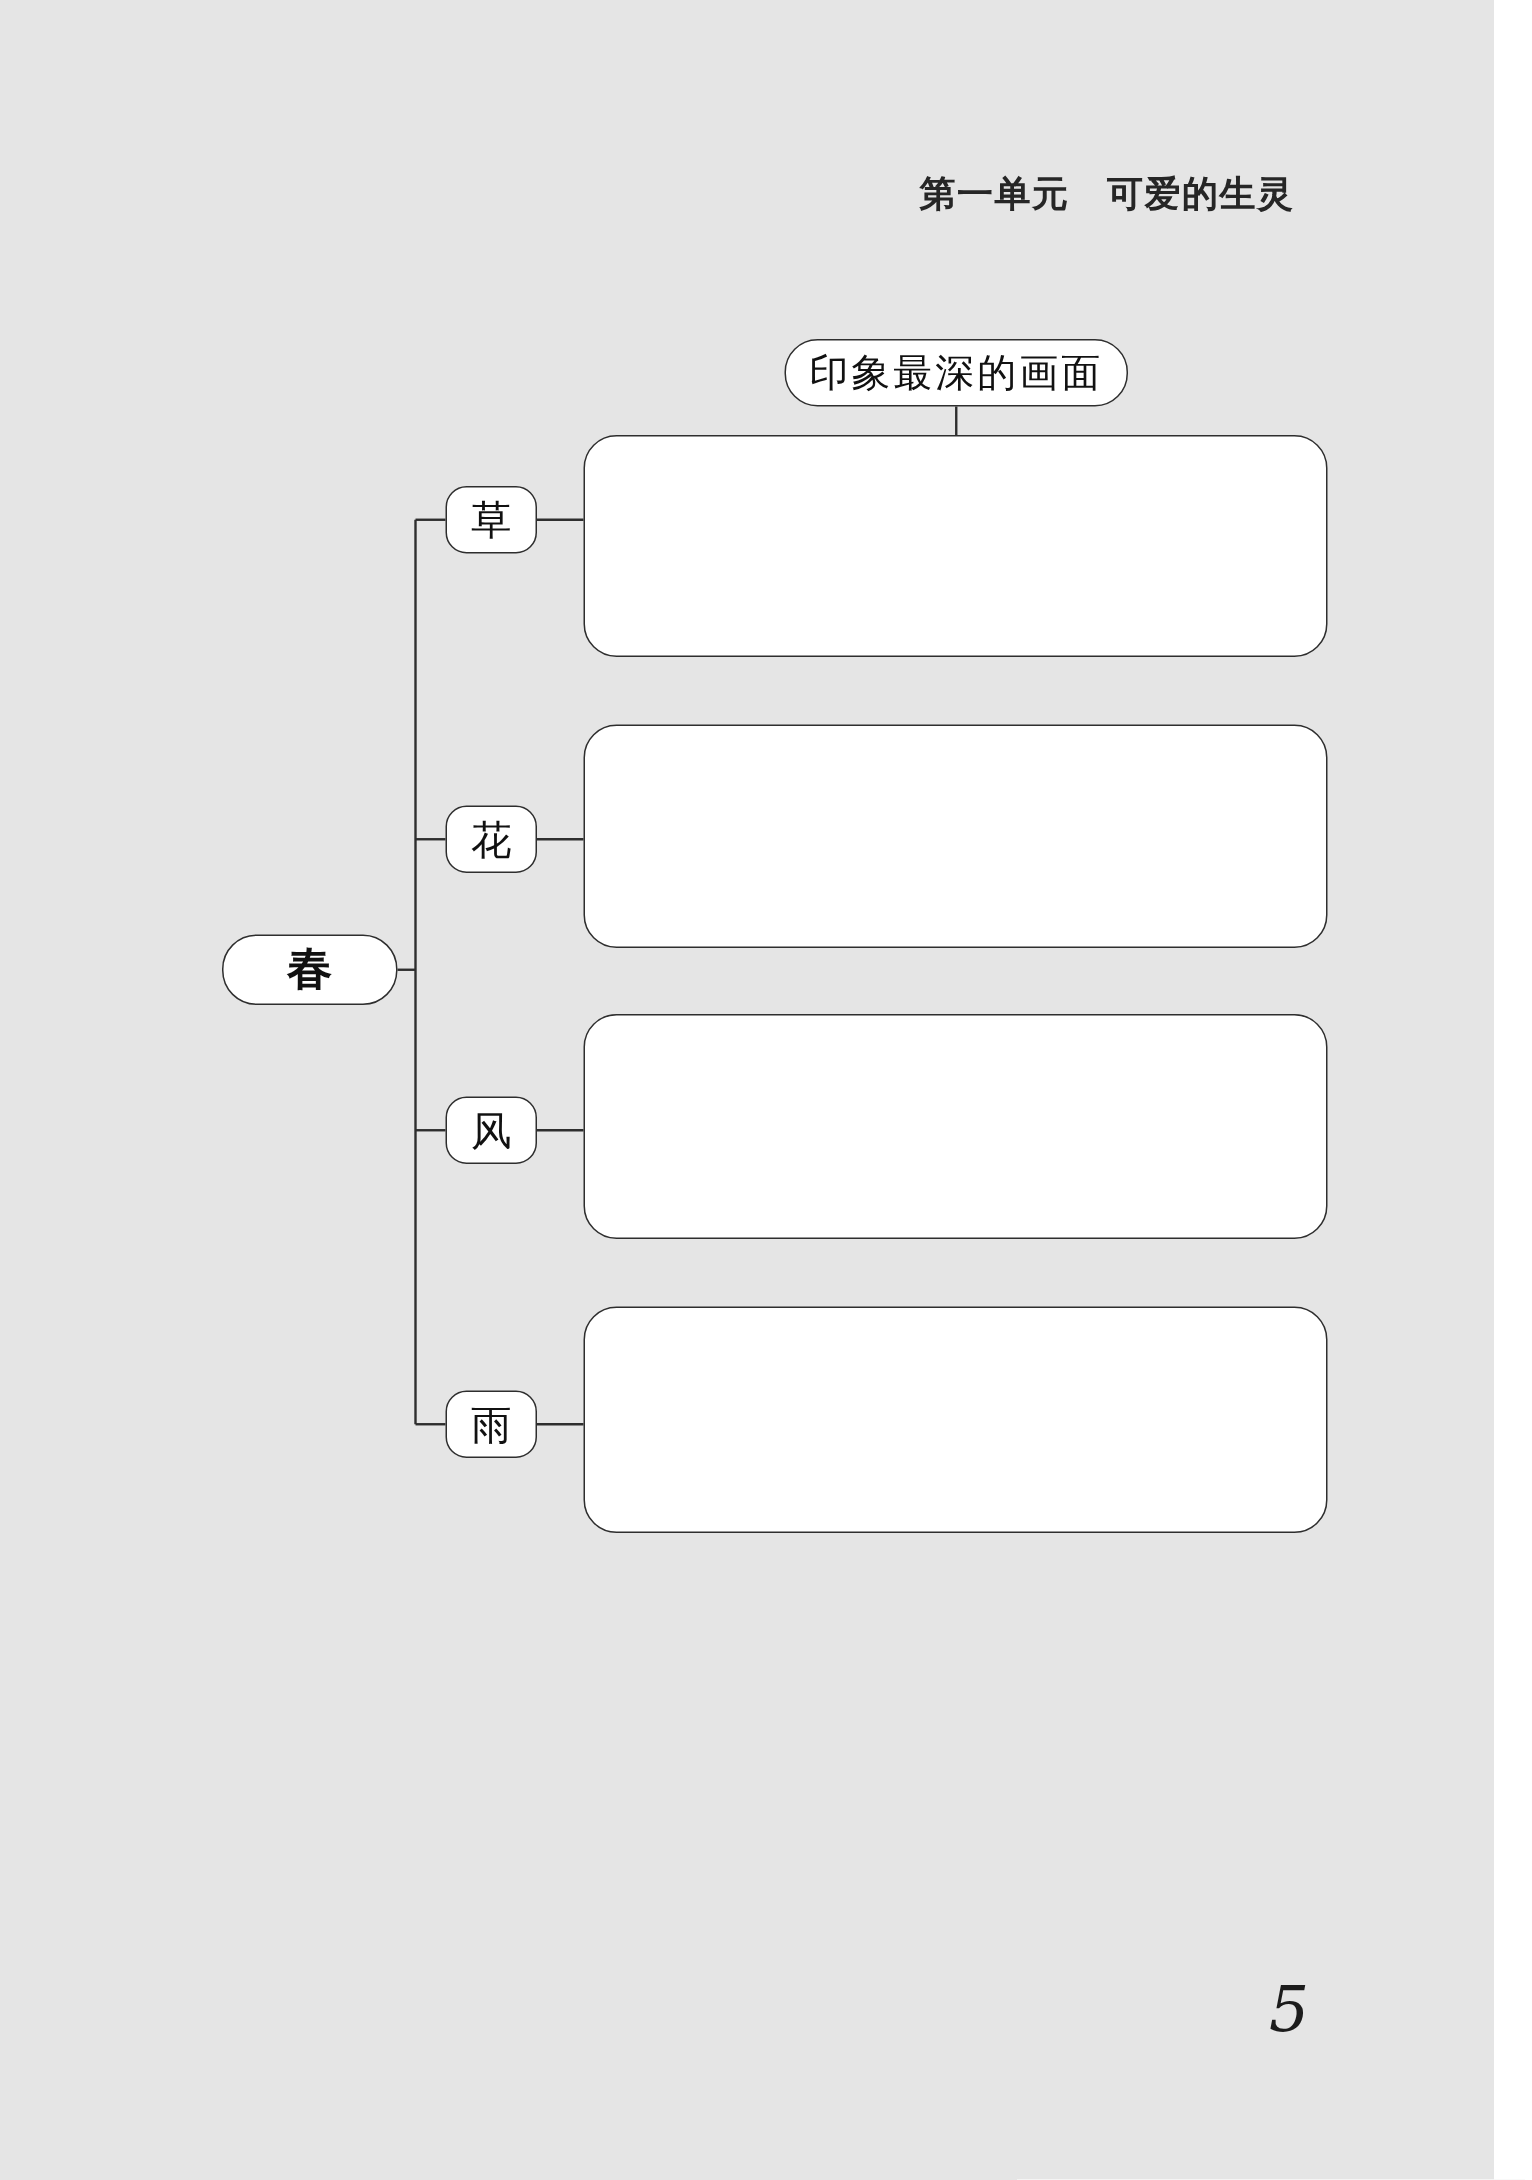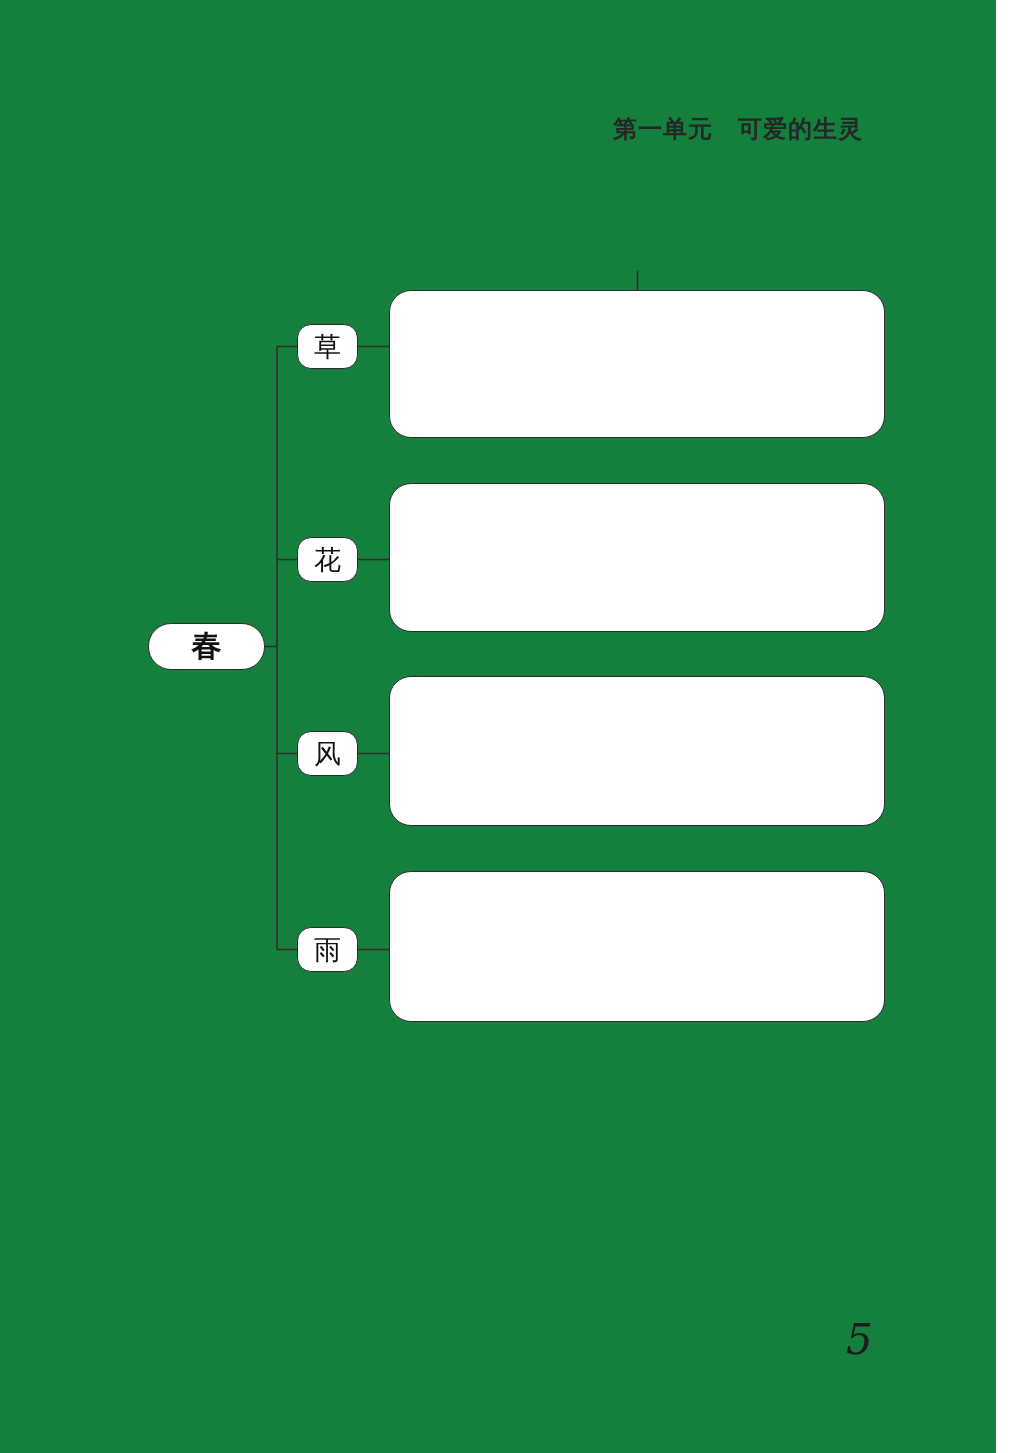--- a/index.html
+++ b/index.html
@@ -1,21 +1,21 @@
 <!DOCTYPE html>
 <html><head>
 <meta charset="utf-8">
 <style>
   * { margin: 0; padding: 0; box-sizing: border-box; }
   html, body { background: #ffffff; }
   .page {
     position: relative;
     width: 996px;
     height: 1453px;
-    background: #15803d;
+    background: #e5e5e5;
     font-family: "Liberation Serif", serif;
     color: #1f1f1f;
     overflow: hidden;
   }
   .unit-header {
     position: absolute;
     top: 113px;
     right: 133px;
     font-family: "Liberation Sans", sans-serif;
     font-weight: 600;
@@ -107,20 +107,23 @@
     <line x1="277" y1="346.5" x2="297" y2="346.5"></line>
     <line x1="358" y1="346.5" x2="389" y2="346.5"></line>
     <line x1="277" y1="559.5" x2="297" y2="559.5"></line>
     <line x1="358" y1="559.5" x2="389" y2="559.5"></line>
     <line x1="277" y1="753.5" x2="297" y2="753.5"></line>
     <line x1="358" y1="753.5" x2="389" y2="753.5"></line>
     <line x1="277" y1="949.5" x2="297" y2="949.5"></line>
     <line x1="358" y1="949.5" x2="389" y2="949.5"></line>
   </svg>
 
+  <div class="node top-node">
+    <span>印象最深的画面</span>
+  </div>
 
   <div class="node root-node">
     <span>春</span>
   </div>
 
   <div class="node branch-node branch-grass">
     <span>草</span>
   </div>
   <div class="node branch-node branch-flower">
     <span>花</span>

